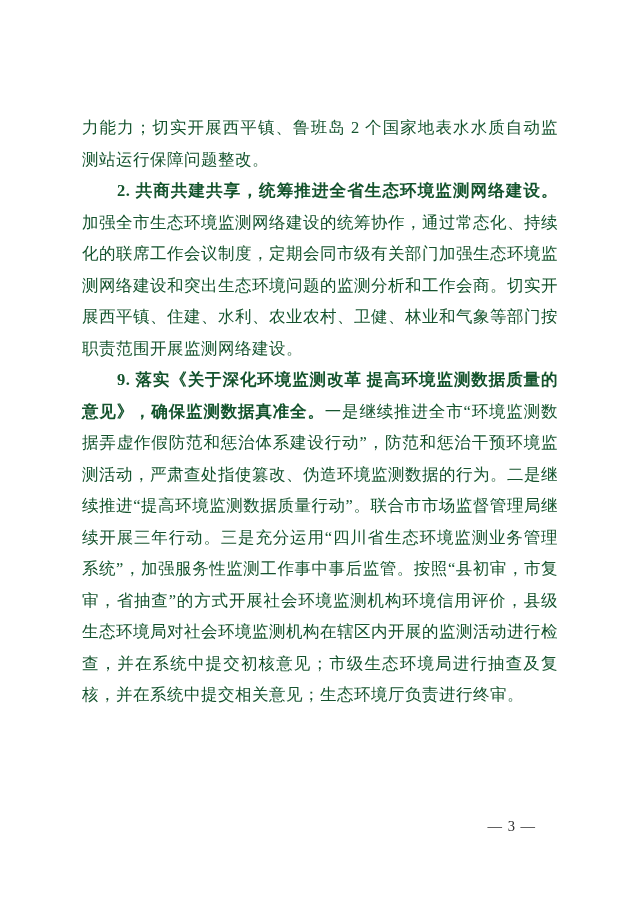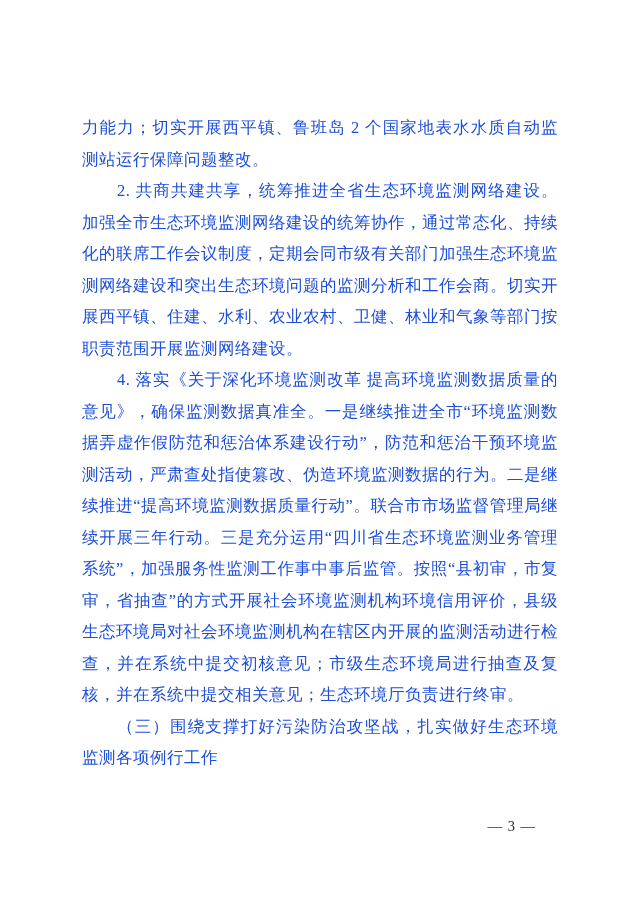--- a/index.html
+++ b/index.html
@@ -14,55 +14,54 @@
     background: #ffffff;
     box-sizing: border-box;
     overflow: hidden;
     font-family: "Liberation Serif", "DejaVu Serif", serif;
   }
   .body-text {
     position: absolute;
     left: 82px;
     top: 112px;
     width: 476px;
-    color: #1d4ed8;
+    color: #14532d;
   }
   .para {
     margin: 0;
     font-size: 16.5px;
     line-height: 31.5px;
     letter-spacing: 0.5px;
     text-align: justify;
     text-justify: inter-ideograph;
     word-break: break-all;
   }
   .para.indent {
     text-indent: 35px;
   }
   .seg {
     font-weight: 400;
   }
   .seg.bold {
-    font-weight: 400;
+    font-weight: 700;
   }
   .page-number {
     position: absolute;
     top: 818px;
     right: 104px;
     font-size: 14.5px;
     letter-spacing: 1px;
     color: #2a2a2a;
     font-weight: 400;
   }
 </style>
 </head>
 <body>
 
 <div class="page">
   <div class="body-text">
 
   <p class="para"><span class="seg">力能力；切实开展西平镇、鲁班岛 2 个国家地表水水质自动监测站运行保障问题整改。</span></p>
       <p class="para indent"><span class="seg bold">2. 共商共建共享，统筹推进全省生态环境监测网络建设。</span><span class="seg">加强全市生态环境监测网络建设的统筹协作，通过常态化、持续化的联席工作会议制度，定期会同市级有关部门加强生态环境监测网络建设和突出生态环境问题的监测分析和工作会商。切实开展西平镇、住建、水利、农业农村、卫健、林业和气象等部门按职责范围开展监测网络建设。</span></p>
-      <p class="para indent"><span class="seg bold">4. 落实《关于深化环境监测改革 提高环境监测数据质量的意见》，确保监测数据真准全。</span><span class="seg">一是继续推进全市“环境监测数据弄虚作假防范和惩治体系建设行动”，防范和惩治干预环境监测活动，严肃查处指使篡改、伪造环境监测数据的行为。二是继续推进“提高环境监测数据质量行动”。联合市市场监督管理局继续开展三年行动。三是充分运用“四川省生态环境监测业务管理系统”，加强服务性监测工作事中事后监管。按照“县初审，市复审，省抽查”的方式开展社会环境监测机构环境信用评价，县级生态环境局对社会环境监测机构在辖区内开展的监测活动进行检查，并在系统中提交初核意见；市级生态环境局进行抽查及复核，并在系统中提交相关意见；生态环境厅负责进行终审。</span></p>
-      <p class="para indent"><span class="seg bold">（三）围绕支撑打好污染防治攻坚战，扎实做好生态环境监测各项例行工作</span></p>
+      <p class="para indent"><span class="seg bold">9. 落实《关于深化环境监测改革 提高环境监测数据质量的意见》，确保监测数据真准全。</span><span class="seg">一是继续推进全市“环境监测数据弄虚作假防范和惩治体系建设行动”，防范和惩治干预环境监测活动，严肃查处指使篡改、伪造环境监测数据的行为。二是继续推进“提高环境监测数据质量行动”。联合市市场监督管理局继续开展三年行动。三是充分运用“四川省生态环境监测业务管理系统”，加强服务性监测工作事中事后监管。按照“县初审，市复审，省抽查”的方式开展社会环境监测机构环境信用评价，县级生态环境局对社会环境监测机构在辖区内开展的监测活动进行检查，并在系统中提交初核意见；市级生态环境局进行抽查及复核，并在系统中提交相关意见；生态环境厅负责进行终审。</span></p>
     </div>
   <div class="page-number">— 3 —</div>
 </div>
 
 </body></html>

